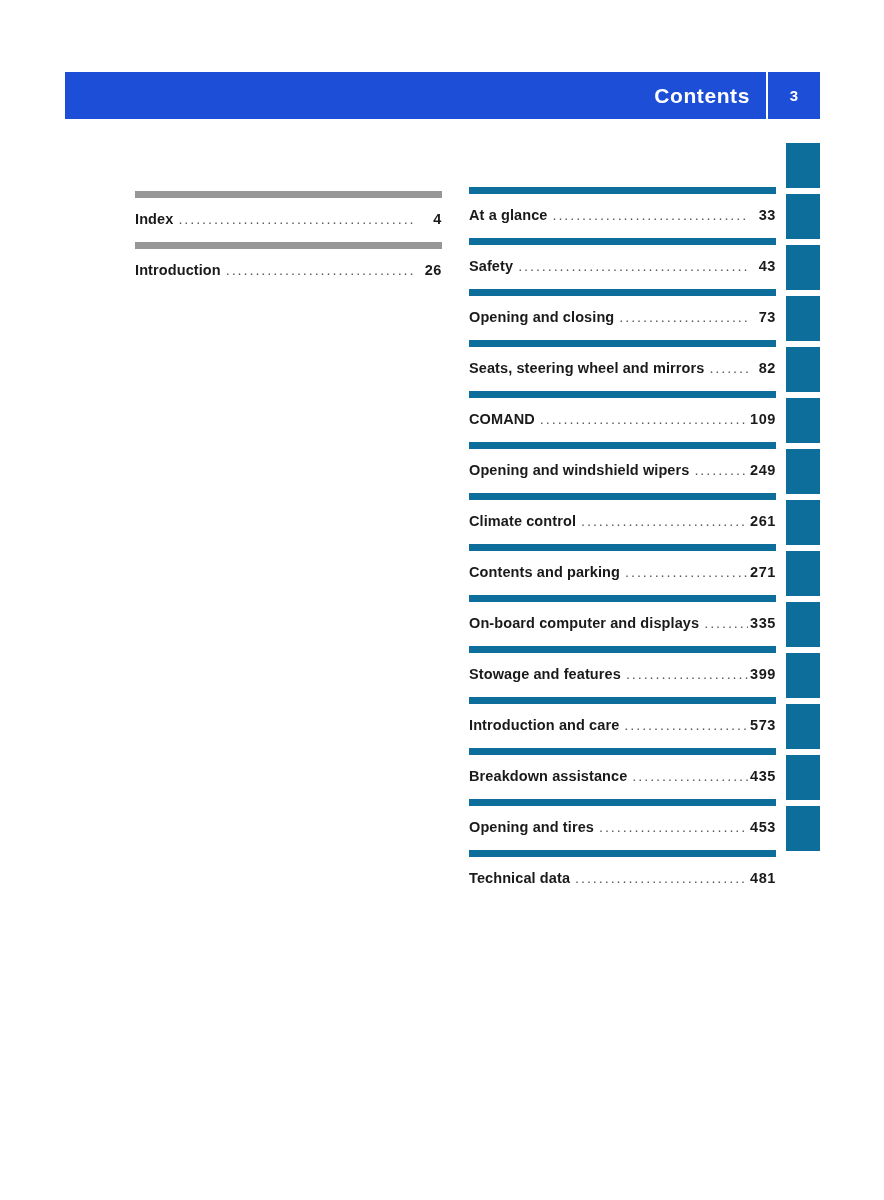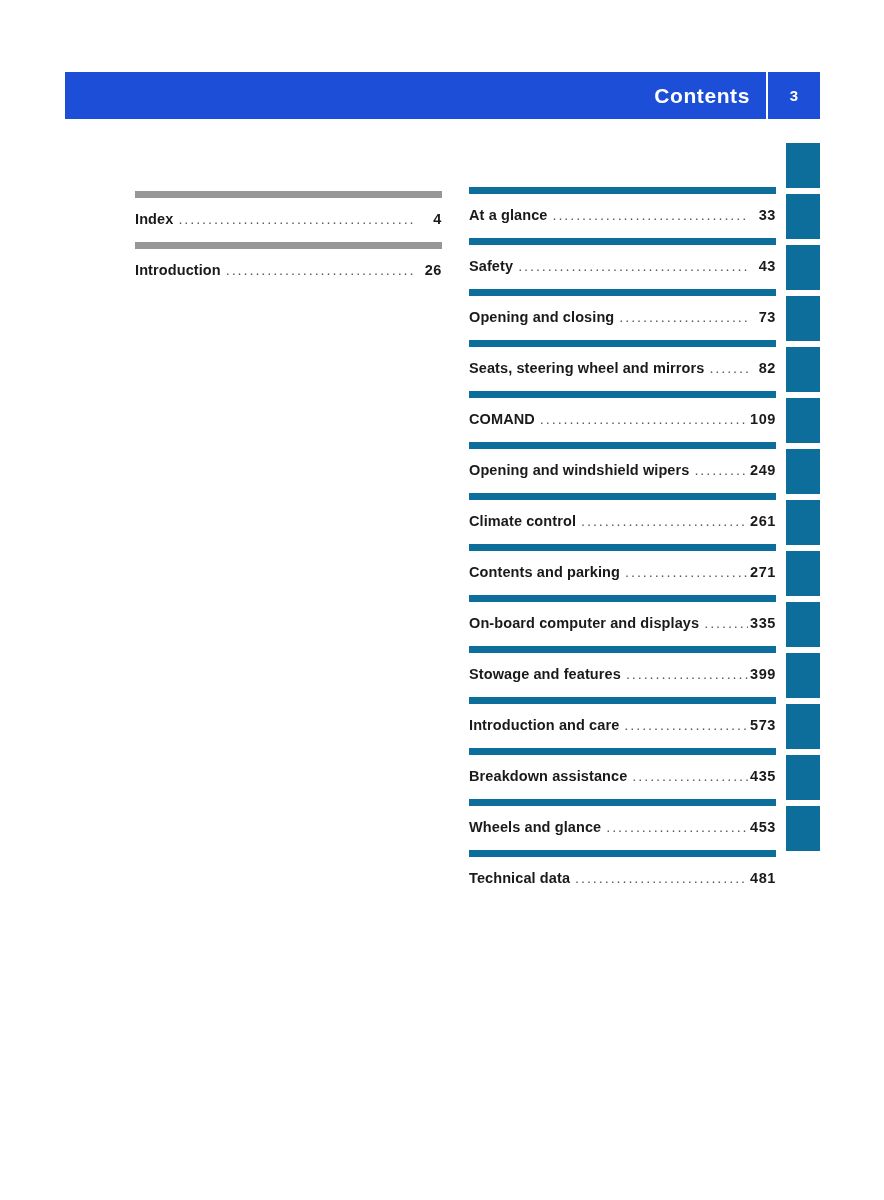--- a/index.html
+++ b/index.html
@@ -248,21 +248,21 @@
       <div class="rule blue"></div>
       <div class="toc-line">
         <span class="toc-label">Breakdown assistance</span>
         <span class="toc-dots">.....................................................................</span>
         <span class="toc-page">435</span>
       </div>
     </div>
     <div class="toc-row">
       <div class="rule blue"></div>
       <div class="toc-line">
-        <span class="toc-label">Wheels and glance</span>
+        <span class="toc-label">Opening and tires</span>
         <span class="toc-dots">.....................................................................</span>
         <span class="toc-page">453</span>
       </div>
     </div>
     <div class="toc-row">
       <div class="rule blue"></div>
       <div class="toc-line">
         <span class="toc-label">Technical data</span>
         <span class="toc-dots">.....................................................................</span>
         <span class="toc-page">481</span>

